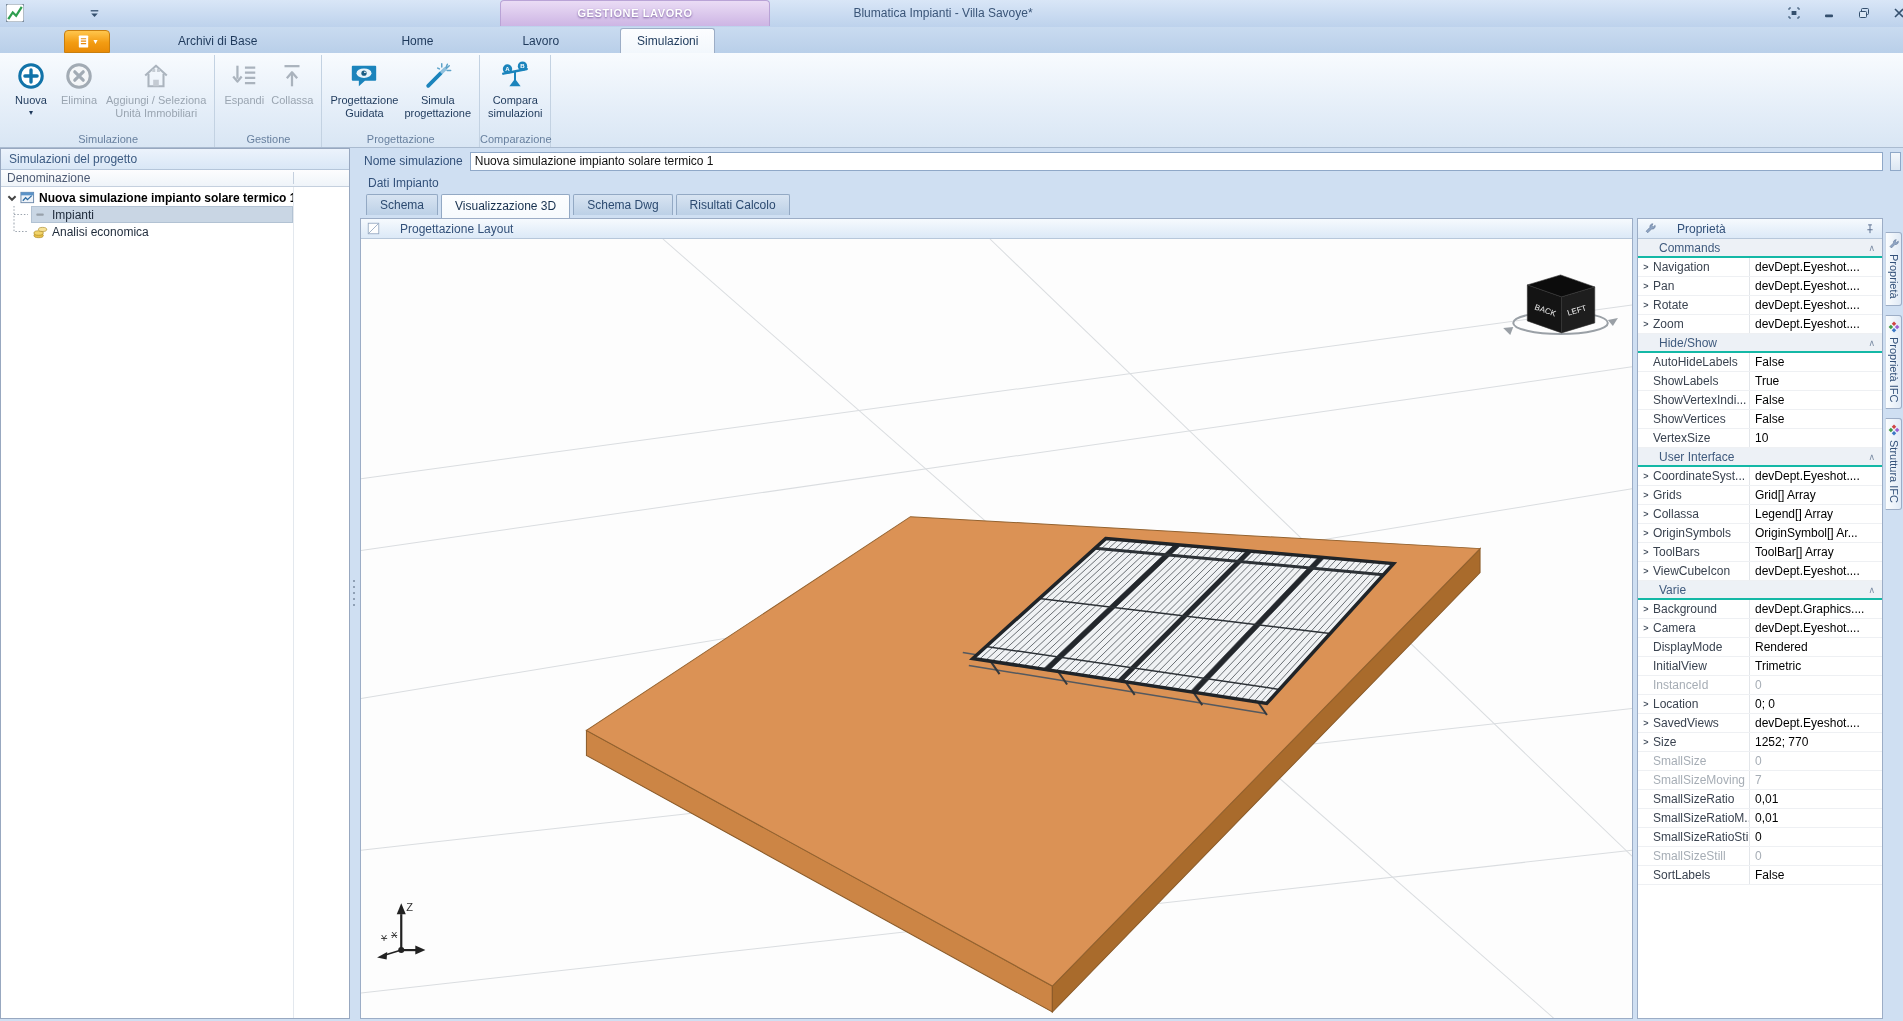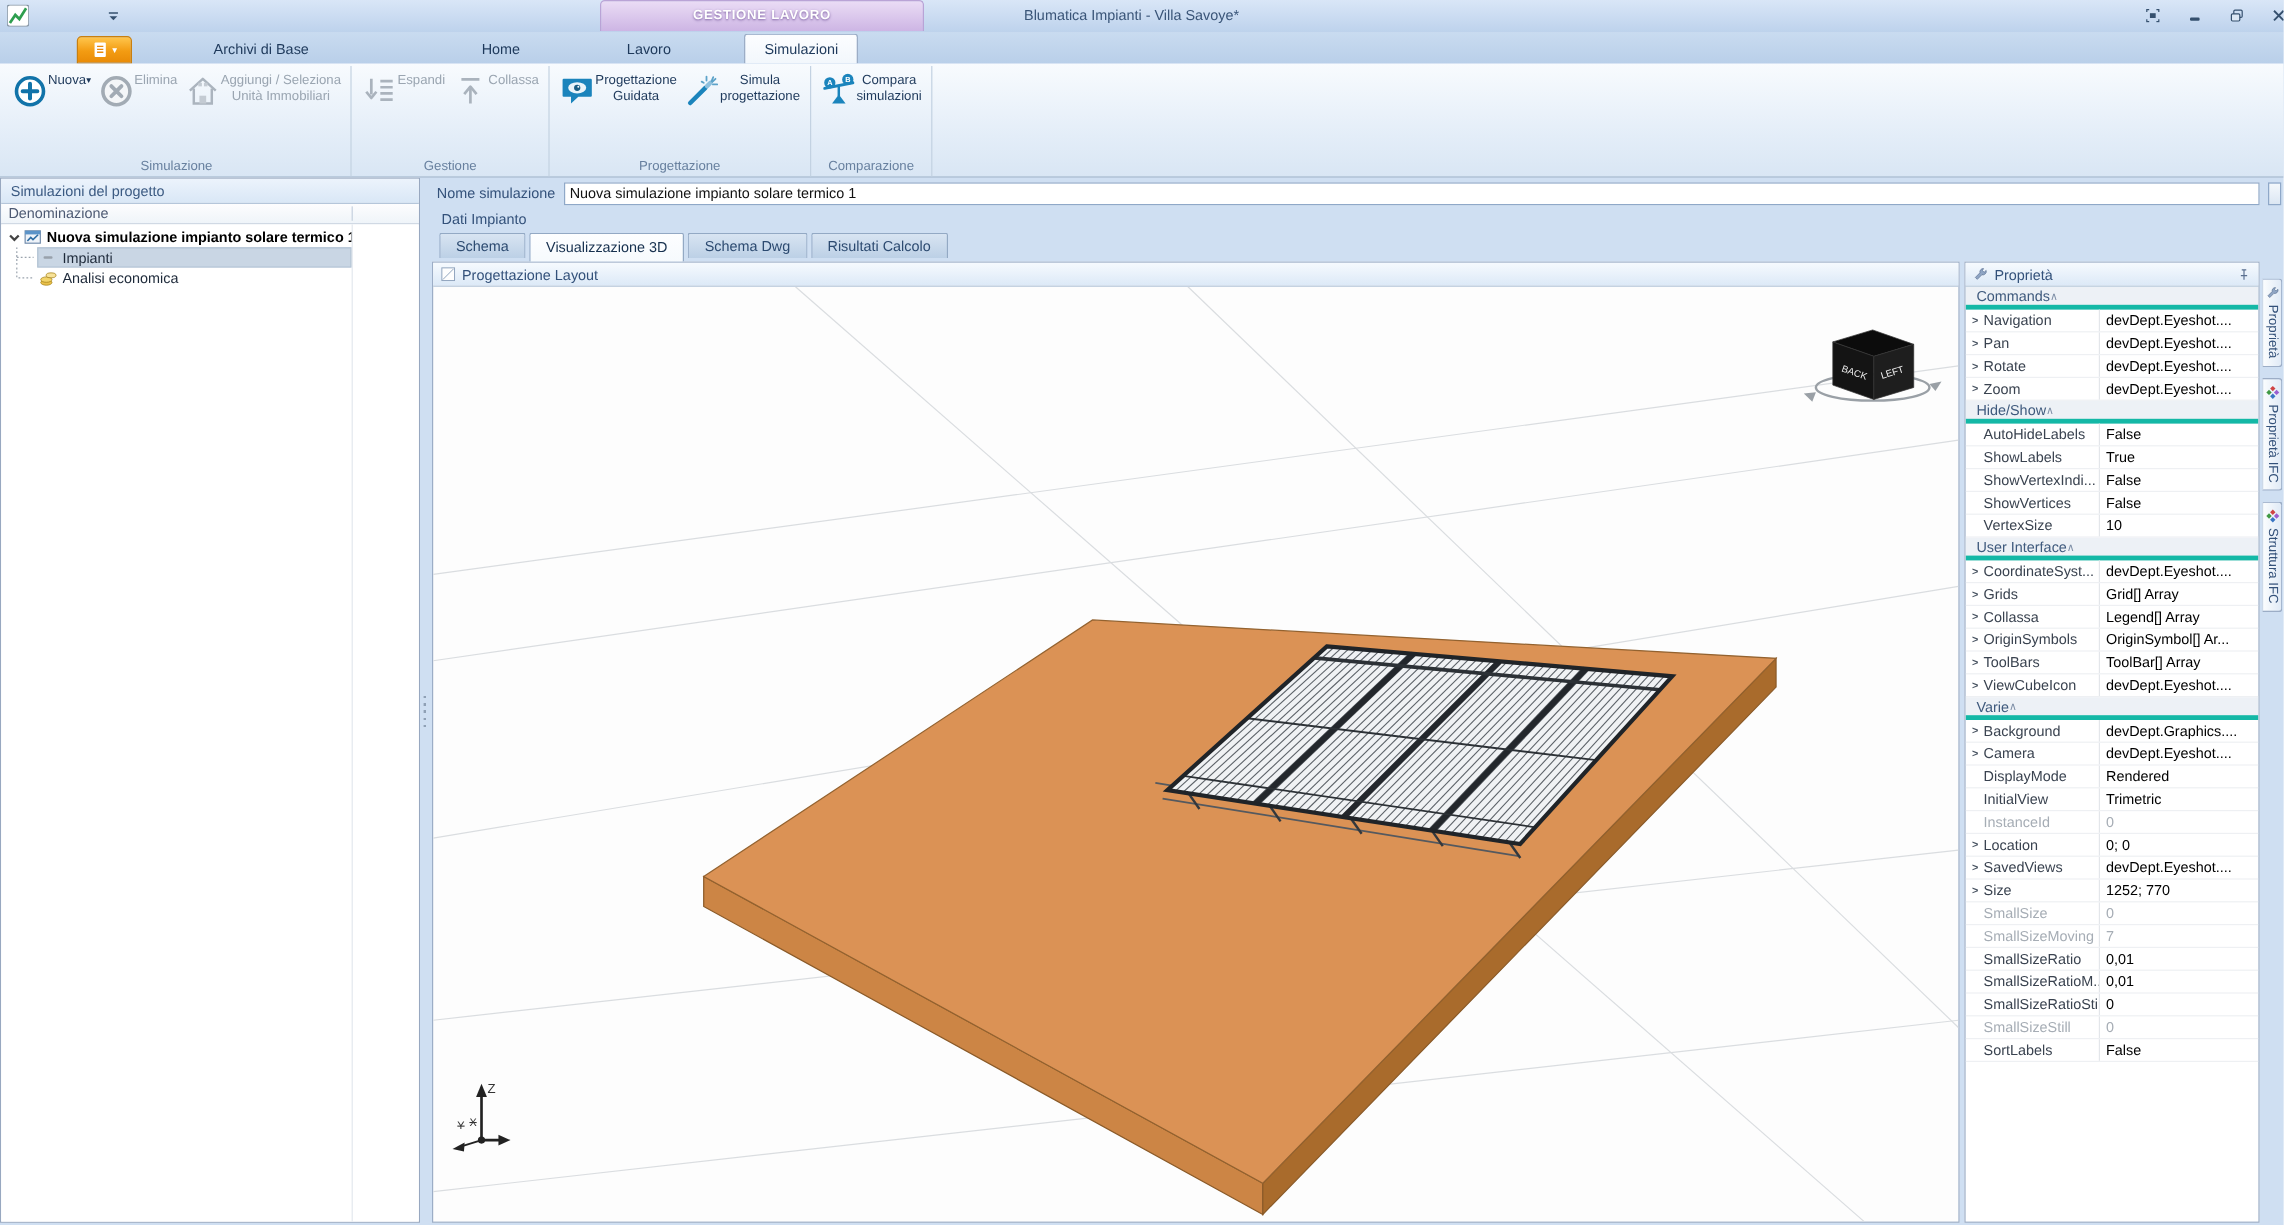--- a/index.html
+++ b/index.html
@@ -28,21 +28,21 @@
 .rtab.i0{margin-left:52px}
 .rtab.i1{margin-left:112px}
 .rtab.i2{margin-left:57px}
 .rtab.i3{margin-left:45px}
 .rtab.active{background:linear-gradient(#fcfdff,#f2f7fc);border:1px solid #9cadc6;border-bottom:none;border-radius:3px 3px 0 0;height:25px}
 
 
 .ribbon{position:absolute;left:0;top:53px;right:0;height:95px;background:linear-gradient(#f8fbfe,#e3edf8 65%,#d9e6f4);border-bottom:1px solid #aabbd0;display:flex;padding:2px 0 0 2px}
 .rgroup{position:relative;border-right:1px solid #c3d2e2;padding:2px 5px 16px 5px;display:flex;align-items:flex-start}
 .rgroup .glabel{position:absolute;left:0;right:0;bottom:2px;text-align:center;color:#68809f;font-size:11px}
-.rbtn{display:flex;padding:4px 3px 0 3px;min-width:48px;color:#1e395b;font-size:11px;line-height:1.2;text-align:center;border-radius:3px}
+.rbtn{display:flex;flex-direction:column;align-items:center;padding:4px 3px 0 3px;min-width:48px;color:#1e395b;font-size:11px;line-height:1.2;text-align:center;border-radius:3px}
 .rbtn .ic{width:30px;height:30px;margin-bottom:3px}
 .rbtn.disabled{color:#9aa5b1}
 .rbtn .split-caret{font-size:8px;margin-top:1px;color:#1e395b}
 
 
 .left-panel{position:absolute;left:0;top:148px;width:350px;bottom:2px;background:#fff;border:1px solid #98a8c0;display:flex;flex-direction:column}
 .lp-header{height:21px;background:linear-gradient(#ecf3fc,#d9e7f6);border-bottom:1px solid #b5c6da;line-height:20px;padding-left:8px;color:#3b5a82}
 .lp-colhdr{height:17px;background:linear-gradient(#fdfdfe,#eff4f9);border-bottom:1px solid #c5d0de;color:#4d5a73;line-height:16px;padding-left:6px;position:relative}
 .lp-colhdr .cdiv{position:absolute;left:292px;top:2px;bottom:2px;width:1px;background:#c5d0de}
 .tree{flex:1;position:relative;background:#fff;padding-top:2px}
@@ -68,30 +68,30 @@
 .name-row input{flex:1;height:19px;border:1px solid #8fa8c8;background:#fff;font-family:inherit;font-size:12px;padding:0 4px;color:#111}
 .name-row .side-btn{width:11px;height:19px;border:1px solid #8fa8c8;background:linear-gradient(#f4f8fc,#dce7f3)}
 .dati-label{height:20px;line-height:18px;padding-left:10px;color:#33517a}
 .mtabs{height:24px;display:flex;align-items:flex-start;padding-left:8px;gap:3px}
 .mtab{height:21px;line-height:20px;padding:0 13px;background:linear-gradient(#d8e4f2,#bcd0e6);border:1px solid #93a9c4;border-bottom:none;border-radius:2px 2px 0 0;color:#2c4a70;white-space:nowrap}
 .mtab.active{background:linear-gradient(#fdfeff,#f6fafd);height:24px;line-height:23px;z-index:2;color:#16304e}
 .content{position:absolute;left:2px;right:0;top:70px;bottom:0;display:flex}
 
 
 .vp{flex:1;min-width:0;border:1px solid #9cadc6;background:#fdfdfd;display:flex;flex-direction:column}
-.panel-hdr{height:20px;background:linear-gradient(#f6fafe,#dce9f7);border-bottom:1px solid #b7c7da;display:flex;align-items:center;gap:5px;padding:0 6px;color:#33517a;flex:none}
+.panel-hdr{height:20px;background:linear-gradient(#f6fafe,#dce9f7);border-bottom:1px solid #b7c7da;display:flex;align-items:center;gap:20px;padding:0 6px;color:#33517a;flex:none}
 .panel-hdr .ic{width:13px;height:13px}
 .panel-hdr .sp{flex:1}
 .canvas{flex:1;position:relative}
 .scene{position:absolute;inset:0;width:100%;height:100%}
 
 
 .props{width:246px;flex:none;margin-left:4px;border:1px solid #9cadc6;background:#fff;display:flex;flex-direction:column}
 .pgrid{flex:1;overflow:hidden}
-.psec{height:19px;line-height:18px;background:#edf1f6;color:#3f5a7d;padding:0 7px 0 9px;display:flex;justify-content:flex-start;align-items:center;border-bottom:4px solid #14b8a6}
+.psec{height:19px;line-height:18px;background:#edf1f6;color:#3f5a7d;padding:0 7px 0 21px;display:flex;justify-content:space-between;align-items:center;border-bottom:2px solid #14b8a6}
 .psec .chev{color:#7d8ea6;font-size:9px}
 .prow{height:19px;display:flex;border-bottom:1px solid #eef0f3}
 .prow .plbl{width:112px;flex:none;border-right:1px solid #e3e6ea;display:flex;align-items:center;padding-left:3px;gap:2px;color:#3a4350;overflow:hidden;white-space:nowrap}
 .prow .pval{flex:1;display:flex;align-items:center;padding-left:5px;font-weight:normal;color:#000;overflow:hidden;white-space:nowrap}
 .prow .exp{width:10px;flex:none;text-align:center;font-size:9px;color:#4a5563;font-weight:bold}
 .prow.disabled .plbl{color:#a6adb5}
 .prow.disabled .pval{font-weight:normal;color:#a6adb5}
 
 
 .rail{width:18px;flex:none;margin-left:2px;display:flex;flex-direction:column;gap:9px;padding-top:14px;align-items:flex-start}

